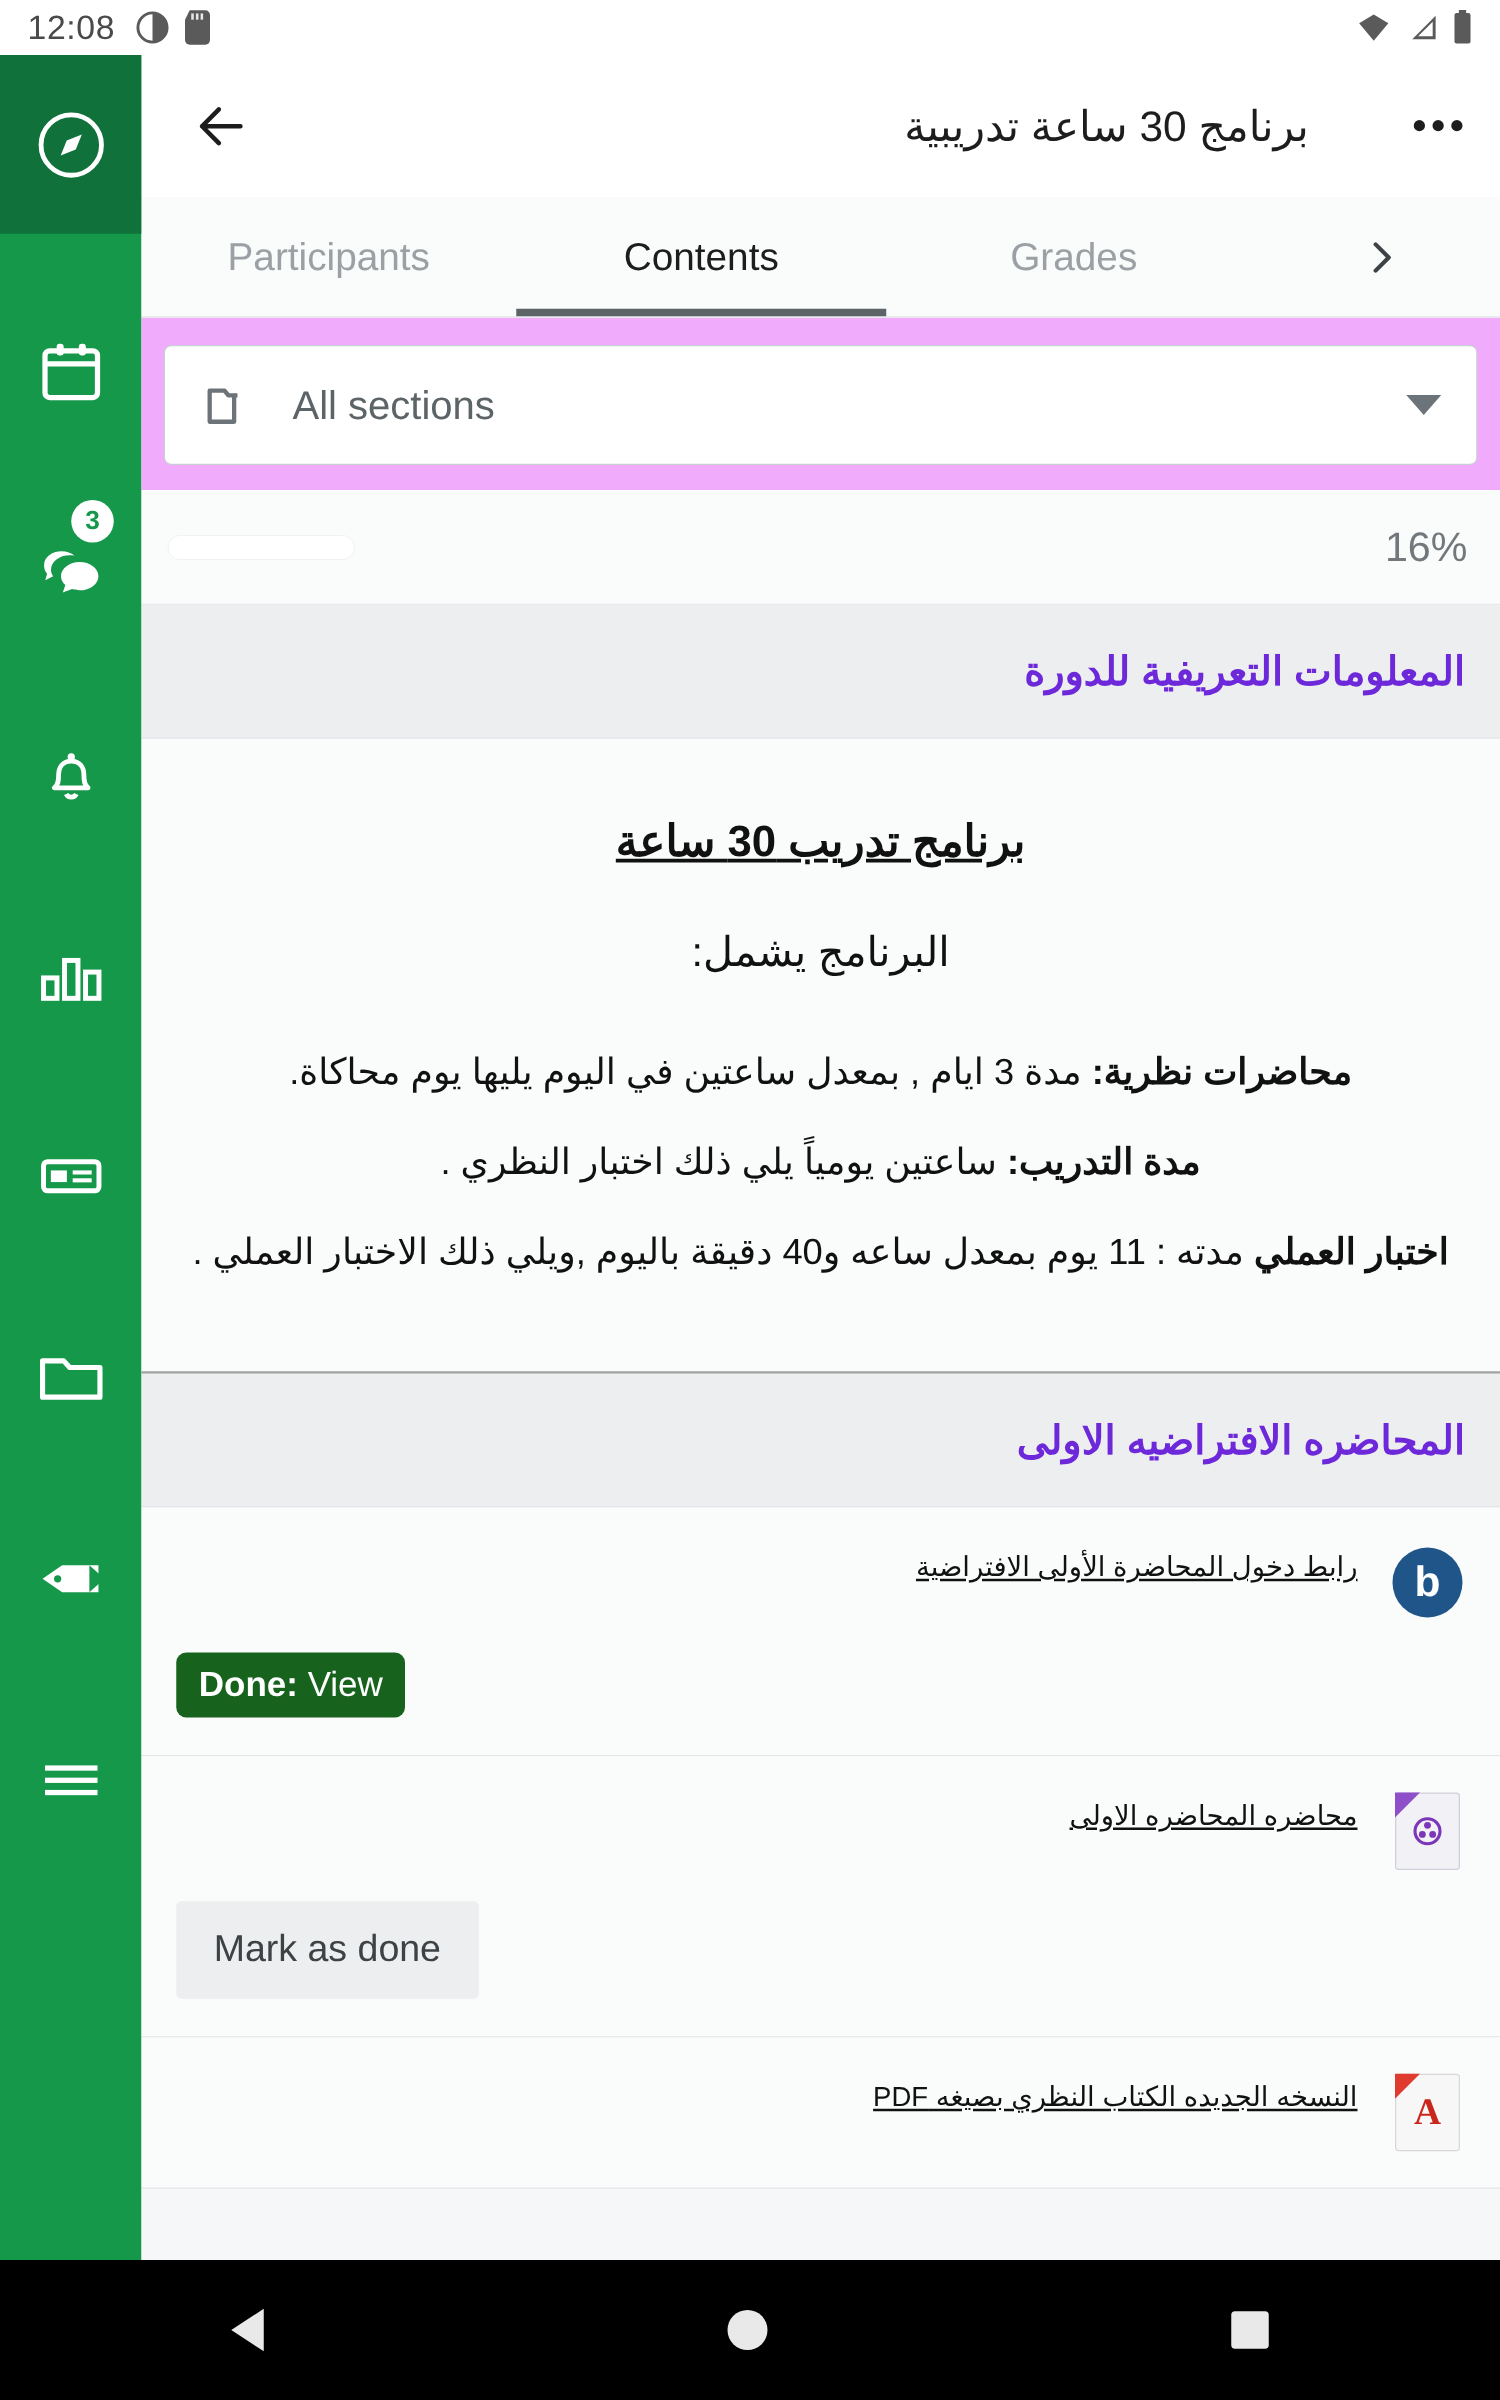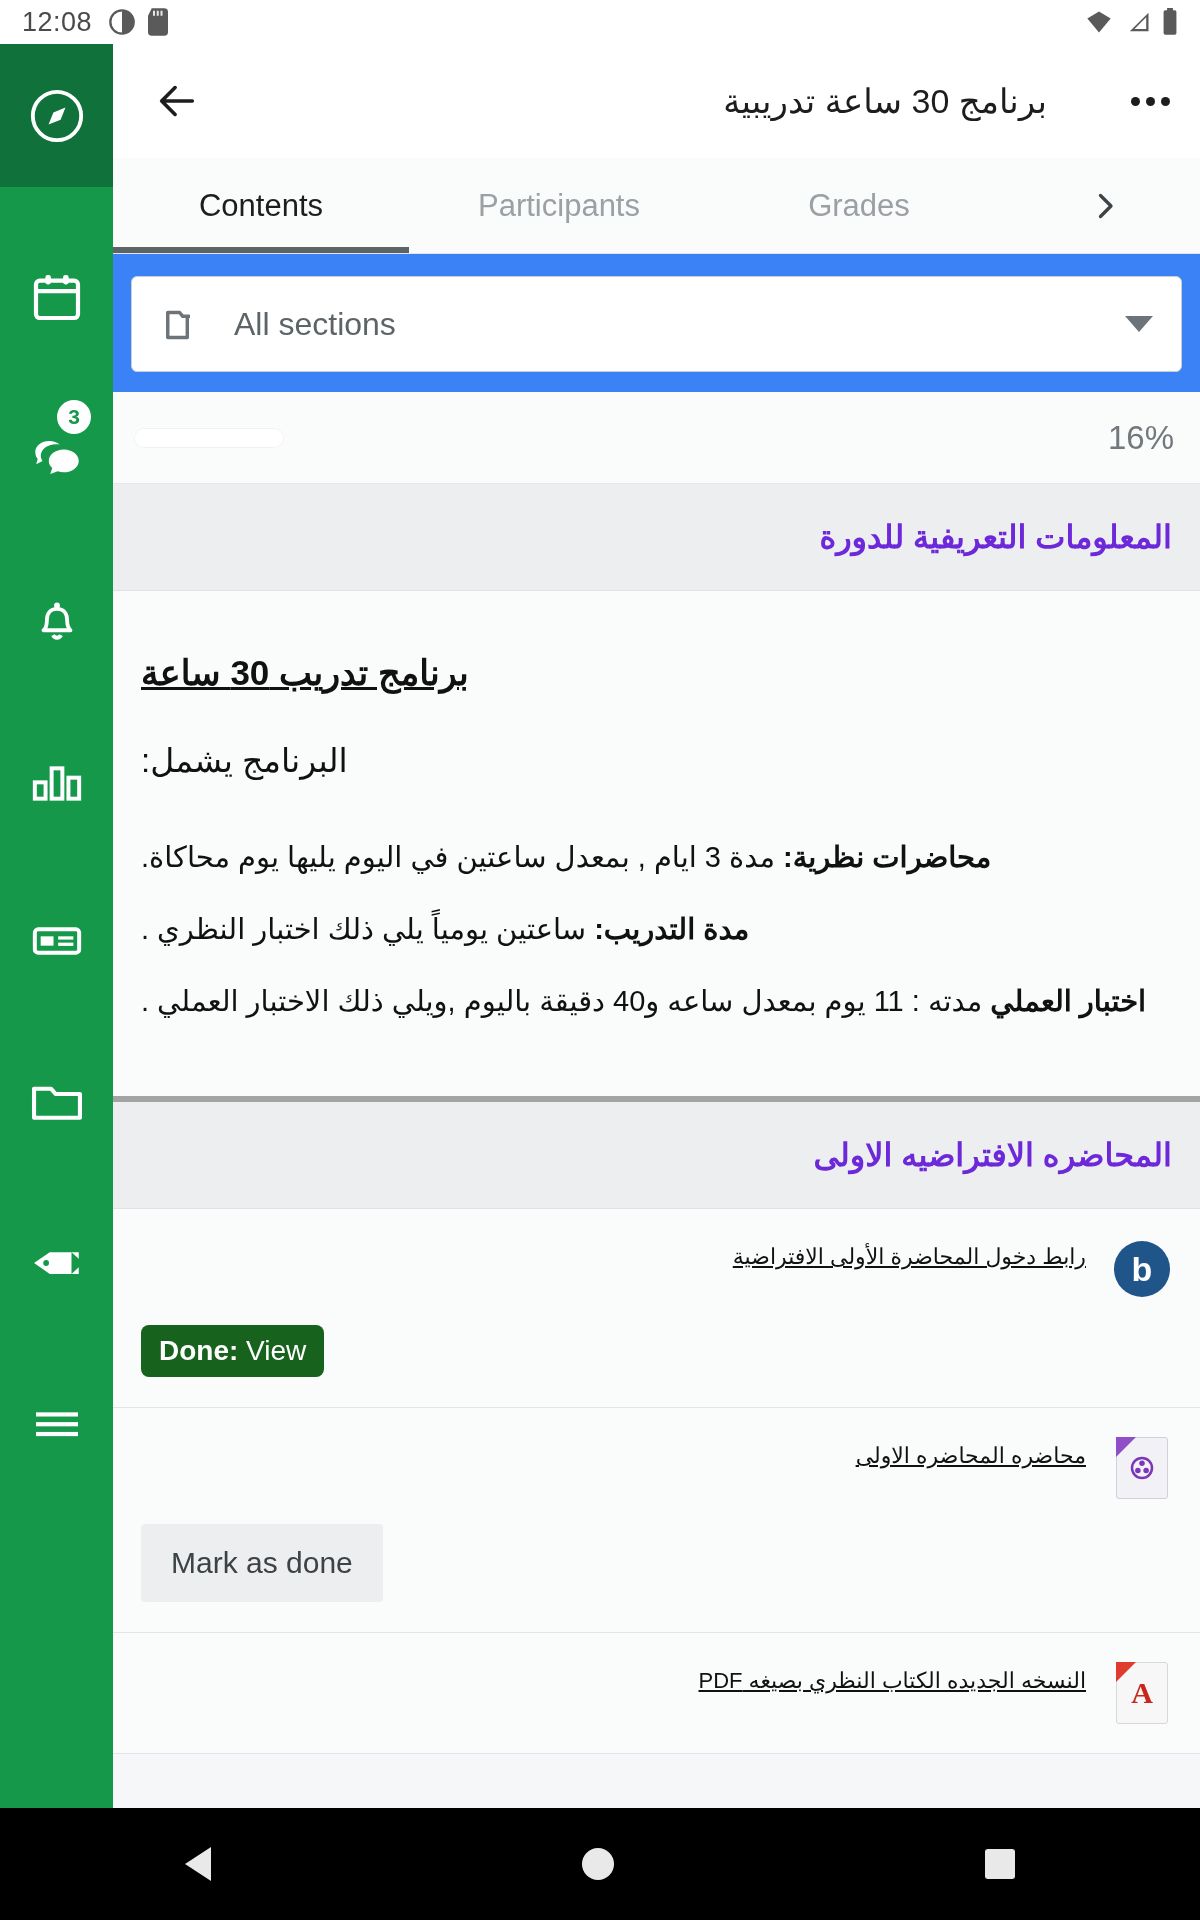--- a/index.html
+++ b/index.html
@@ -76,21 +76,21 @@
   .tab.t1 { width:296px; }
   .tab.t2 { width:300px; }
   .tab.t3 { width:300px; }
   .tab.active { color:#1d1d1d; }
   .tab.active::after {
     content:""; position:absolute; left:0; right:0; bottom:0;
     height:6px; background:#5d6468;
   }
   .tab-chevron { flex:1; display:flex; align-items:center; justify-content:center; cursor:pointer; }
 
-  .sections-wrap { padding:22px 18px 20px 18px; background:#3b82f6; }
+  .sections-wrap { padding:22px 18px 20px 18px; background:#f0abfc; }
   .sections-select {
     height:96px; background:#ffffff; border:1px solid #c9ced2; border-radius:6px;
     display:flex; align-items:center; padding:0 28px 0 30px; cursor:pointer;
   }
   .sections-label { font-size:32px; color:#5d6468; margin-left:26px; flex:1; }
   .caret { width:0; height:0; border-left:14px solid transparent; border-right:14px solid transparent; border-top:16px solid #6d7479; }
 
   .progress-row {
     height:92px; background:#fafbfb; display:flex; align-items:center;
     padding:0 26px 0 22px; border-bottom:1px solid #e6e8ea;
@@ -102,21 +102,21 @@
   .progress-fill { height:18px; background:#ffffff; border-radius:9px; }
   .progress-spacer { flex:1; }
   .progress-pct { font-size:33px; color:#72787c; }
 
   .section-head {
     background:#eceef0; border-bottom:1px solid #dfe2e5;
     padding:34px 28px 34px 28px; direction:rtl; text-align:right;
   }
   .section-head-text { font-size:32px; color:#6d28d9; font-weight:bold; }
 
-  .section-body { background:#fafbfb; border-bottom:6px solid #a3a3a3; padding:40px 28px 44px 28px; direction:rtl; text-align:left; }
+  .section-body { background:#fafbfb; border-bottom:2px solid #a3a3a3; padding:40px 28px 44px 28px; direction:rtl; text-align:center; }
   .doc-title { font-size:35px; font-weight:bold; text-decoration:underline; color:#111; margin:22px 0 48px 0; }
   .doc-para { font-size:33px; color:#111; margin-bottom:56px; }
   .doc-line { font-size:29px; color:#111; margin-bottom:30px; line-height:1.45; }
   .doc-line b { font-weight:bold; }
 
   .activity {
     background:#fafbfb; border-bottom:1px solid #e2e5e7;
     padding:30px 28px 30px 28px; display:block;
   }
   .act-row { display:flex; align-items:flex-start; direction:rtl; }
@@ -297,22 +297,22 @@
       </div>
       <div class="appbar-title">برنامج 30 ساعة تدريبية</div>
       <div class="more-btn">
         <span>
           <span class="dot"></span><span class="dot"></span><span class="dot"></span>
         </span>
       </div>
     </div>
 
     <div class="tabs">
+      <div class="tab t2">Participants</div>
       <div class="tab t1 active">Contents</div>
-      <div class="tab t2">Participants</div>
       <div class="tab t3">Grades</div>
       <div class="tab-chevron">
         <svg width="36" height="36" viewBox="0 0 24 24">
           <path d="M9 5l7 7-7 7" fill="none" stroke="#3c4246" stroke-width="2.2" stroke-linecap="round" stroke-linejoin="round"></path>
         </svg>
       </div>
     </div>
 
     <div class="sections-wrap">
       <div class="sections-select">

